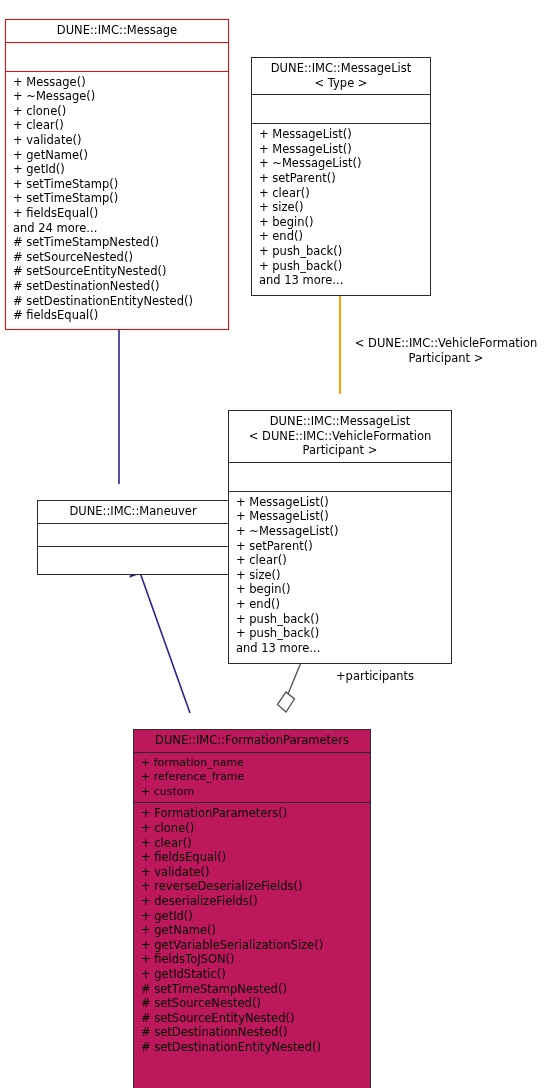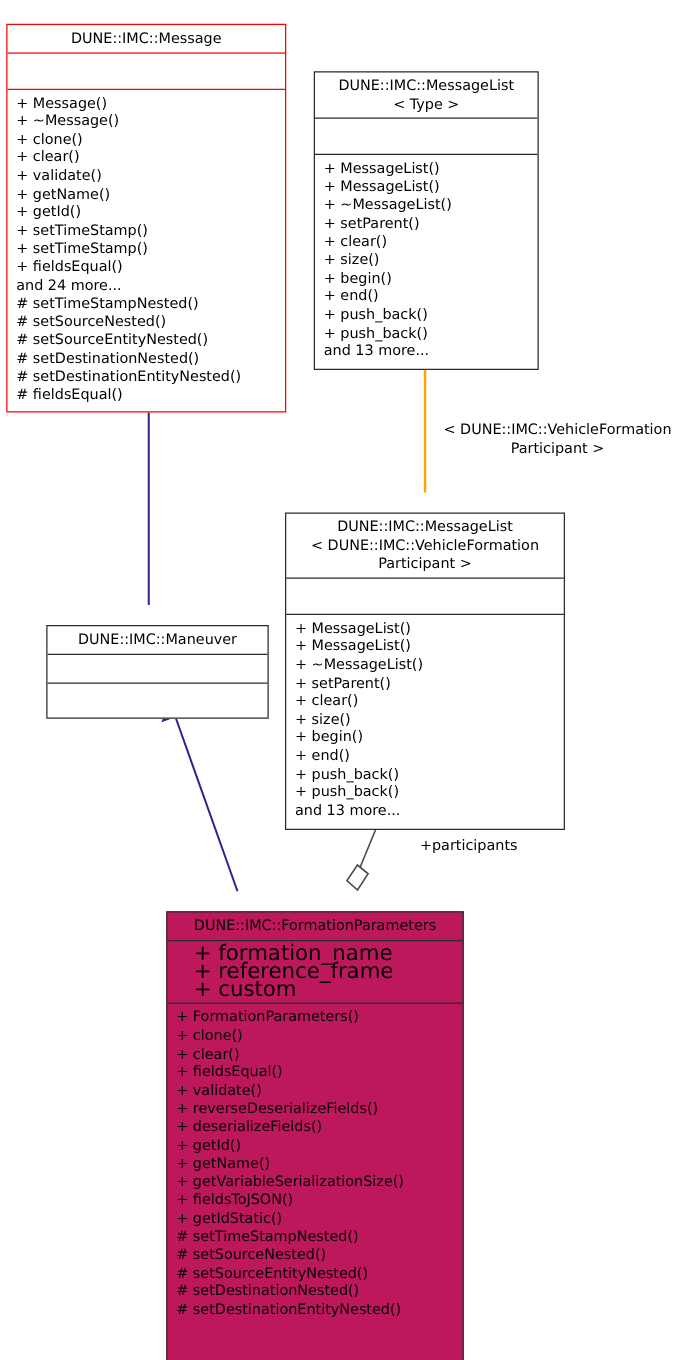--- a/index.html
+++ b/index.html
@@ -45,24 +45,24 @@
     padding:3px 4px 4px 4px;
     white-space:pre-line;
   }
   .uml-sep{
     height:1px;
     background:#2b2b2b;
     flex:none;
   }
   .uml-class.red .uml-sep{background:#ff0000;}
   .uml-attrs{
-    font-size:17px;
-    line-height:14.6px;
-    color:#000000;
-    padding:3px 3px 3px 21px;
+    font-size:11px;
+    line-height:14.6px;
+    color:#000000;
+    padding:3px 3px 3px 7px;
     min-height:16px;
   }
   .uml-ops{
     font-size:11.5px;
     line-height:14.6px;
     color:#000000;
     padding:3px 3px 4px 7px;
     flex:1 1 auto;
   }
   .uml-row{white-space:nowrap;}
@@ -171,21 +171,21 @@
         <div class="uml-row">+ clear()</div>
         <div class="uml-row">+ size()</div>
         <div class="uml-row">+ begin()</div>
         <div class="uml-row">+ end()</div>
         <div class="uml-row">+ push_back()</div>
         <div class="uml-row">+ push_back()</div>
         <div class="uml-row">and 13 more...</div>
       </div>
   </div>
 
-  <div class="uml-class" style="left:37px; top:484px; width:178px; height:75px;">
+  <div class="uml-class" style="left:37px; top:484px; width:192px; height:75px;">
     <div class="uml-title">DUNE::IMC::Maneuver</div>
     <div class="uml-sep"></div>
     <div class="uml-attrs" style="height:23px;"></div>
     <div class="uml-sep"></div>
     <div class="uml-ops" style="min-height:23px;"></div>
   </div>
 
   <div class="uml-class filled" style="left:133px; top:713px; width:238px; height:368px;">
     <div class="uml-title">DUNE::IMC::FormationParameters</div>
     <div class="uml-sep"></div>

